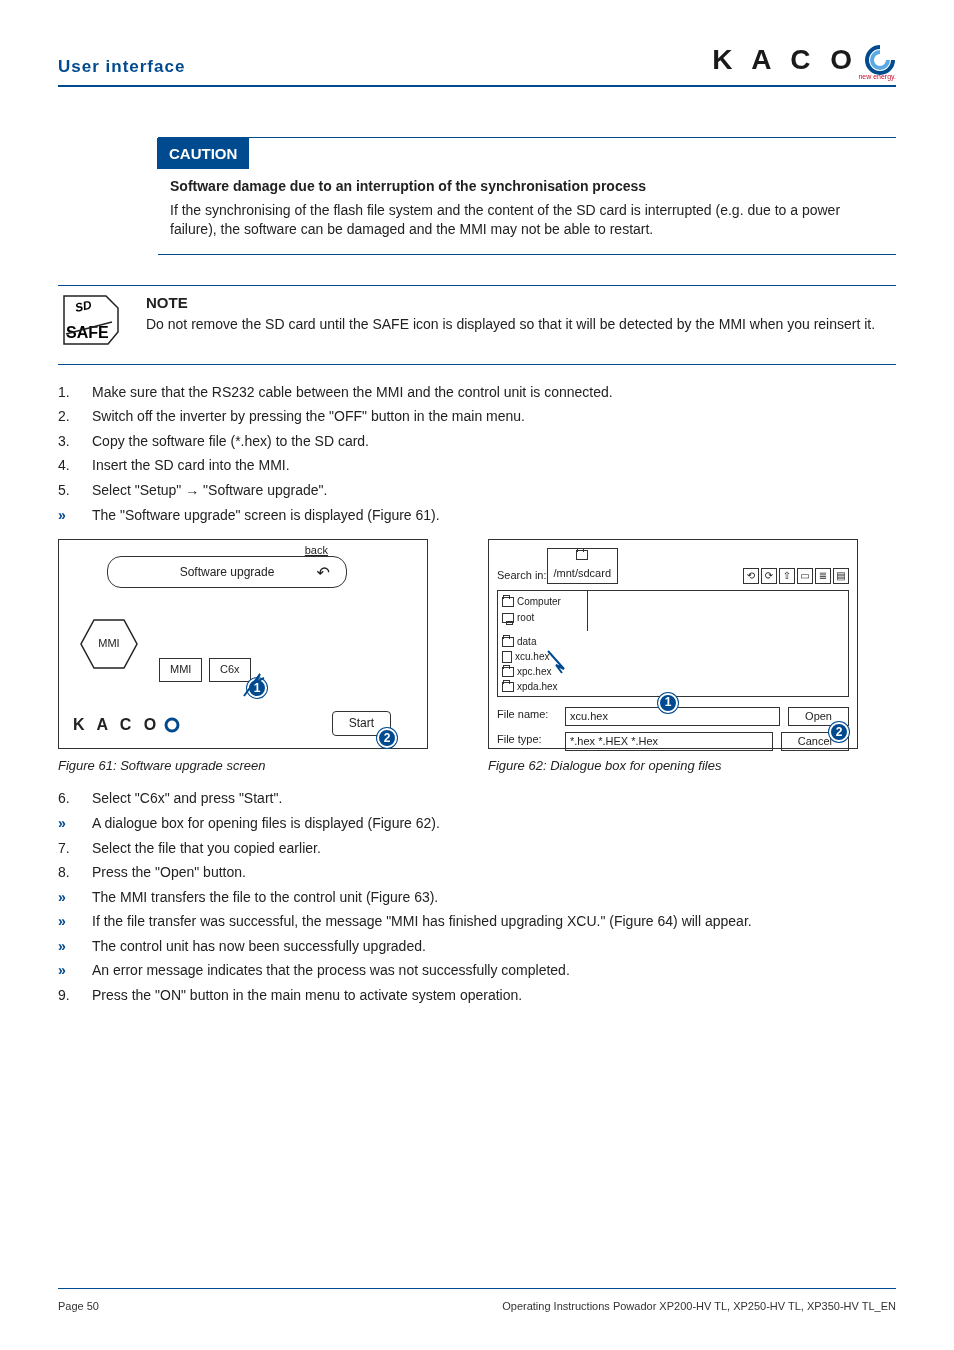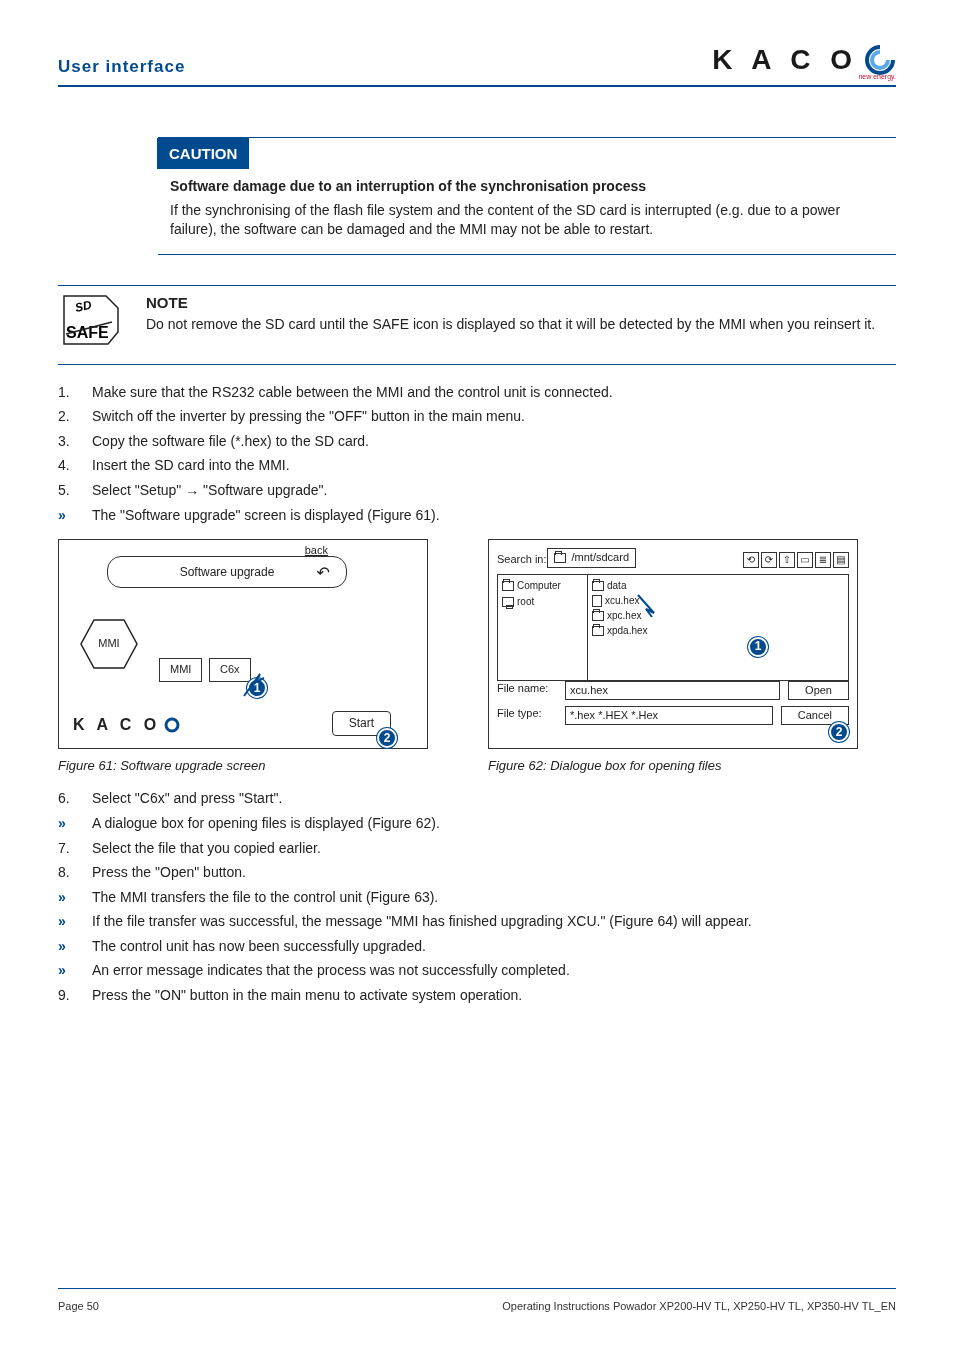--- a/index.html
+++ b/index.html
@@ -187,33 +187,35 @@
     height:210px;
     position:relative;
     font-size:11px;
     padding:8px;
     background:#fff;
   }
   .row2 { display:flex; align-items:flex-end; gap:0; margin-bottom:6px;}
   .dropdown2 {
     border:1px solid #333;
     padding:1px 6px;
-    display:flex; align-items:center; gap:6px;
+    display:flex; align-items:center; gap:6px;flex-direction:column;
   }
   .toolbaricons { margin-left:auto; display:flex; gap:2px;}
   .toolbaricons span {
     border:1px solid #333;
     width:16px;height:16px;
     font-size:10px;
     display:flex;align-items:center;justify-content:center;
   }
   .browser {
     border:1px solid #333;
     height:107px;
     display:flex;
+    margin-bottom:10px;
+    flex-direction:column;
   }
   .tree { width:90px; border-right:1px solid #333; padding:4px; font-size:10px;}
   .tree div{ margin-bottom:2px; display:flex; align-items:center; gap:3px;}
   .files { padding:4px; font-size:10px; position:relative;}
   .files div{ margin-bottom:1px; display:flex; align-items:center; gap:3px;}
   .foldericon { display:inline-block; width:12px;height:10px; border:1px solid #333; background:#fff; position:relative;}
   .foldericon::before{ content:""; position:absolute; top:-3px;left:0;width:5px;height:3px;border:1px solid #333;border-bottom:none;}
   .fileicon{ display:inline-block;width:10px;height:12px;border:1px solid #333;}
   .monicon{ display:inline-block;width:12px;height:10px;border:1px solid #333; position:relative;}
   .monicon::after{content:"";position:absolute;bottom:-3px;left:3px;width:5px;height:2px;border:1px solid #333;}

